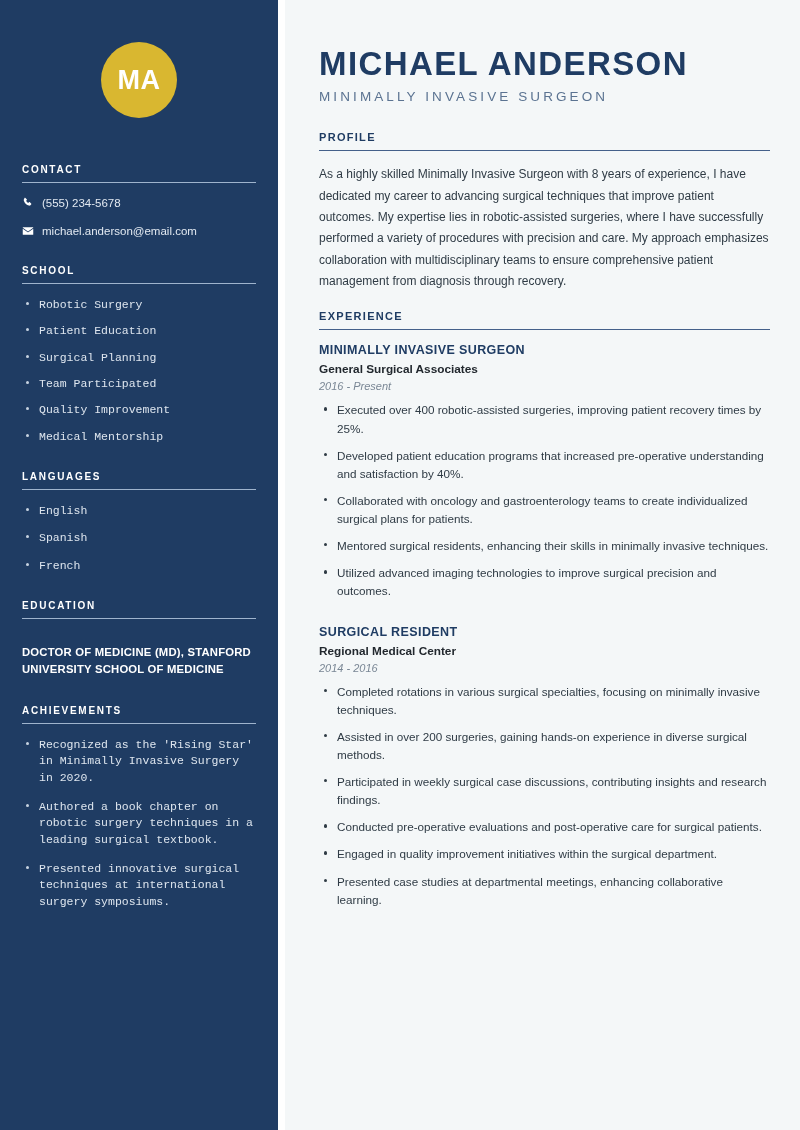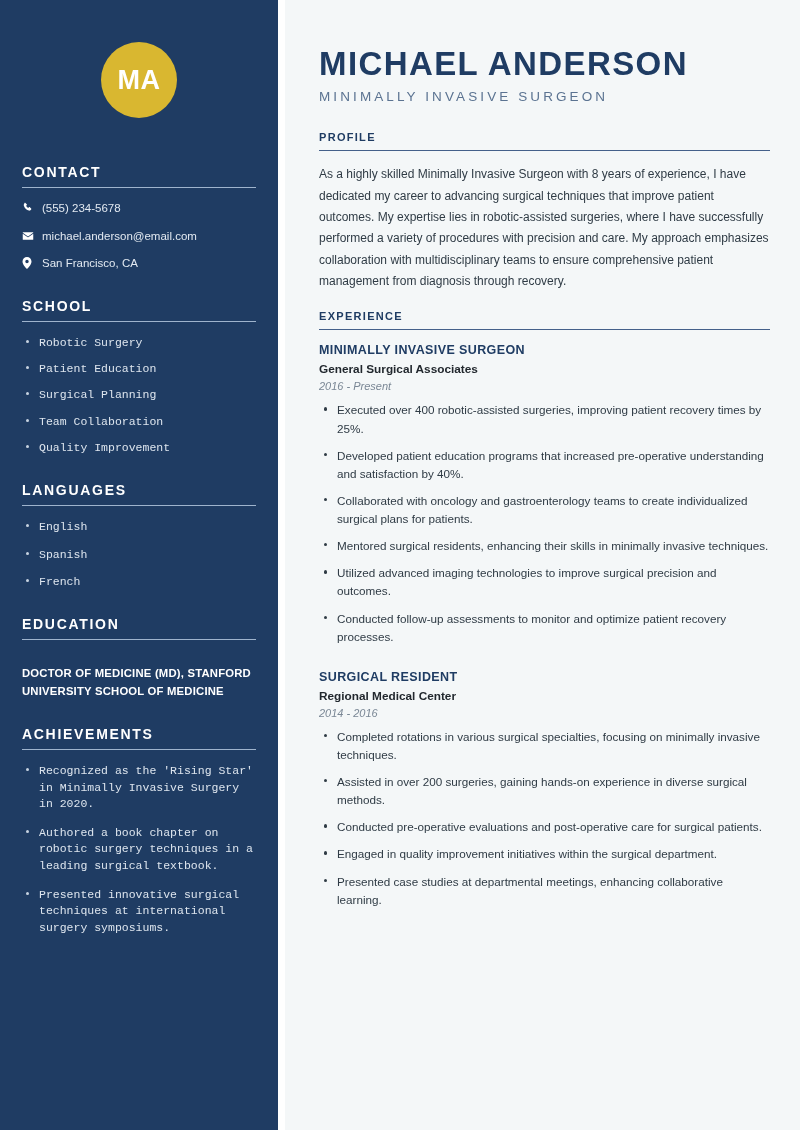--- a/index.html
+++ b/index.html
@@ -30,21 +30,21 @@
     border-radius:50%;
     background:#d9b730;
     display:flex; align-items:center; justify-content:center;
     color:#ffffff;
     font-size:27px;
     font-weight:bold;
     letter-spacing:0.5px;
   }
   .side-section { margin-bottom:26px; }
   .side-h {
-    font-size:14px;
+    font-size:10px;
     font-weight:bold;
     letter-spacing:1.7px;
     color:#ffffff;
     margin-bottom:7px;
   }
   .side-rule {
     height:1px;
     background:#9fb4cd;
     margin-bottom:13px;
   }
@@ -194,39 +194,32 @@
 
     <div class="contact-row">
       <span class="ico">
         <svg width="12" height="12" viewBox="0 0 16 16">
             <path d="M1.5 3h13c.3 0 .5.2.5.5v.3L8 8.6 1 3.8v-.3c0-.3.2-.5.5-.5zM1 5.1l6.7 4.6c.2.1.4.1.6 0L15 5.1v7.4c0 .3-.2.5-.5.5h-13c-.3 0-.5-.2-.5-.5V5.1z"></path>
           </svg>
       </span>
       <span>michael.anderson@email.com</span>
     </div>
 
-    <div class="contact-row">
-      <span class="ico">
-        <svg width="10" height="12" viewBox="0 0 12 16">
-            <path d="M6 0C2.7 0 0 2.7 0 6c0 4.2 5.3 9.5 5.6 9.7.2.2.6.2.8 0C6.7 15.5 12 10.2 12 6c0-3.3-2.7-6-6-6zm0 8.3A2.3 2.3 0 1 1 6 3.7a2.3 2.3 0 0 1 0 4.6z"></path>
-          </svg>
-      </span>
-      <span>San Francisco, CA</span>
-    </div>
   </section>
 
   <section class="side-section">
     <div class="side-h">SCHOOL</div>
     <div class="side-rule"></div>
     <ul class="side-list">
       <li>Robotic Surgery</li>
       <li>Patient Education</li>
       <li>Surgical Planning</li>
-      <li>Team Collaboration</li>
+      <li>Team Participated</li>
       <li>Quality Improvement</li>
+      <li>Medical Mentorship</li>
     </ul>
   </section>
 
   <section class="side-section">
     <div class="side-h">LANGUAGES</div>
     <div class="side-rule"></div>
     <ul class="side-list tight">
       <li>English</li>
       <li>Spanish</li>
       <li>French</li>
@@ -273,31 +266,31 @@
     <div class="exp-block" style="margin-top:6px;">
       <div class="exp-title">MINIMALLY INVASIVE SURGEON</div>
       <div class="exp-company">General Surgical Associates</div>
       <div class="exp-dates">2016 - Present</div>
       <ul class="exp-list">
         <li>Executed over 400 robotic-assisted surgeries, improving patient recovery times by 25%.</li>
         <li>Developed patient education programs that increased pre-operative understanding and satisfaction by 40%.</li>
         <li>Collaborated with oncology and gastroenterology teams to create individualized surgical plans for patients.</li>
         <li>Mentored surgical residents, enhancing their skills in minimally invasive techniques.</li>
         <li>Utilized advanced imaging technologies to improve surgical precision and outcomes.</li>
-        <li>Conducted follow-up assessments to monitor and optimize patient recovery processes.</li>
       </ul>
     </div>
 
     <div class="exp-block">
       <div class="exp-title">SURGICAL RESIDENT</div>
       <div class="exp-company">Regional Medical Center</div>
       <div class="exp-dates">2014 - 2016</div>
       <ul class="exp-list">
         <li>Completed rotations in various surgical specialties, focusing on minimally invasive techniques.</li>
         <li>Assisted in over 200 surgeries, gaining hands-on experience in diverse surgical methods.</li>
+        <li>Participated in weekly surgical case discussions, contributing insights and research findings.</li>
         <li>Conducted pre-operative evaluations and post-operative care for surgical patients.</li>
         <li>Engaged in quality improvement initiatives within the surgical department.</li>
         <li>Presented case studies at departmental meetings, enhancing collaborative learning.</li>
       </ul>
     </div>
 
   </section>
 
 </main>
 

